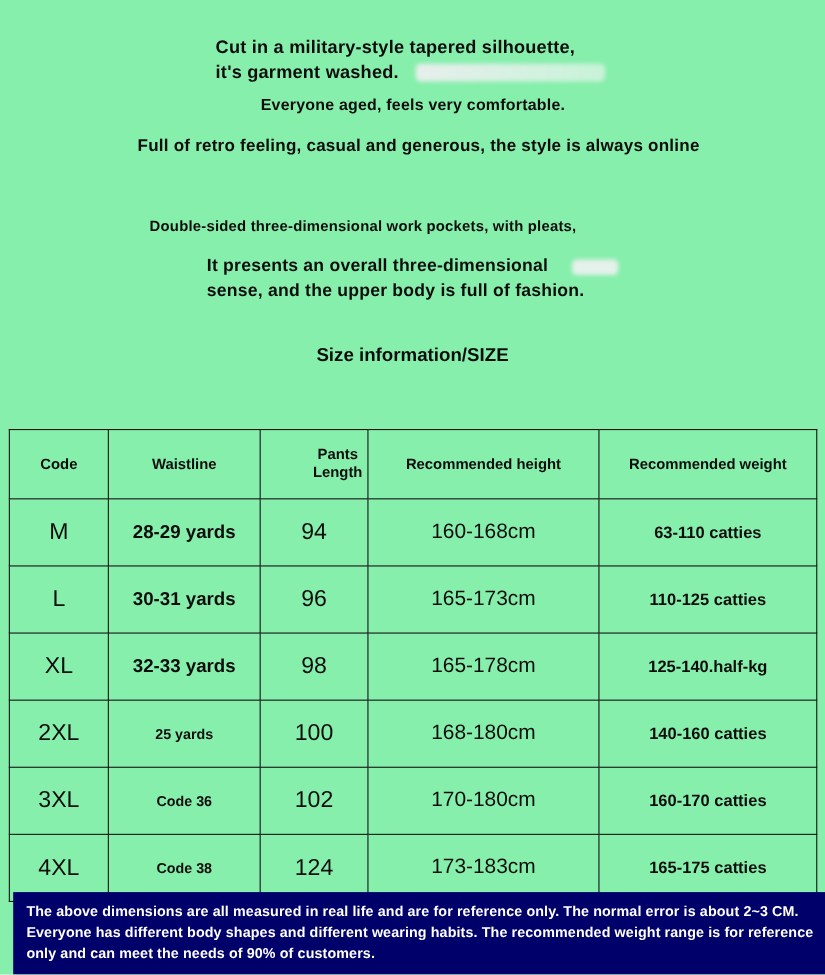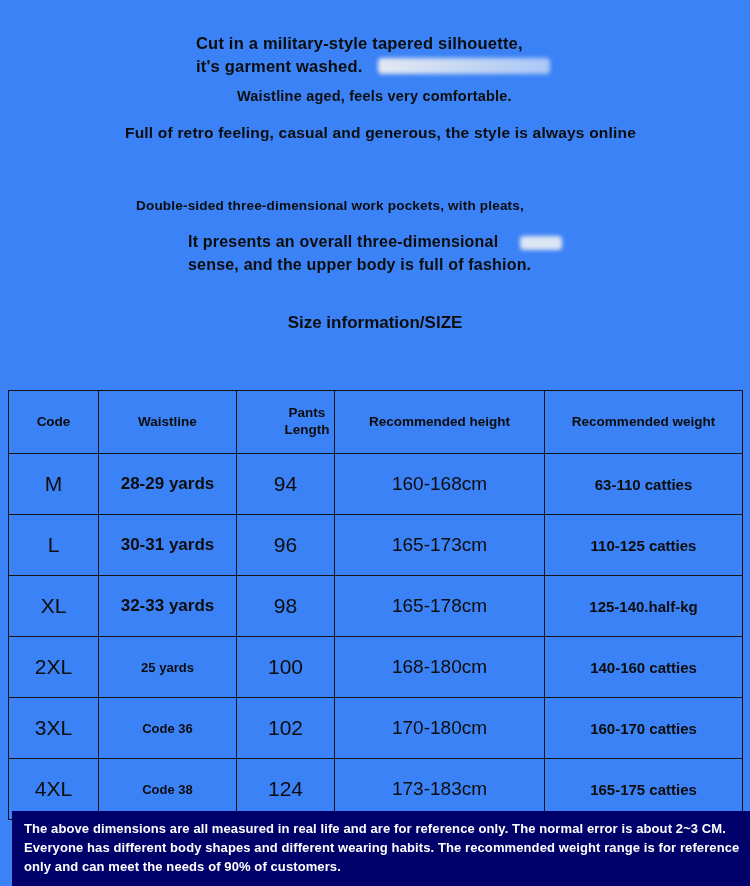--- a/index.html
+++ b/index.html
@@ -12,21 +12,21 @@
     background: #ffffff;
     font-family: "Liberation Sans", sans-serif;
     color: #111111;
     overflow: hidden;
     position: relative;
   }
   .page {
     width: 750px;
     height: 886px;
     position: relative;
-    background: #3b82f6;
+    background: #86efac;
   }
 
   
   .copy {
     position: relative;
     height: 300px;
   }
   .copy-line {
     position: absolute;
     font-weight: bold;
@@ -173,21 +173,21 @@
 </style>
 </head>
 <body>
 
 <div class="page">
 
   <div class="copy">
     <div class="copy-line line-1">Cut in a military-style tapered silhouette,
 it's garment washed.</div>
     <div class="smudge smudge-a"></div>
-    <div class="copy-line line-2">Waistline aged, feels very comfortable.</div>
+    <div class="copy-line line-2">Everyone aged, feels very comfortable.</div>
     <div class="copy-line line-3">Full of retro feeling, casual and generous, the style is always online</div>
     <div class="copy-line line-4">Double-sided three-dimensional work pockets, with pleats,</div>
     <div class="copy-line line-5">It presents an overall three-dimensional
 sense, and the upper body is full of fashion.</div>
     <div class="smudge smudge-b"></div>
   </div>
 
   <div class="size-heading">Size information/SIZE</div>
 
   <div class="table-wrap">

